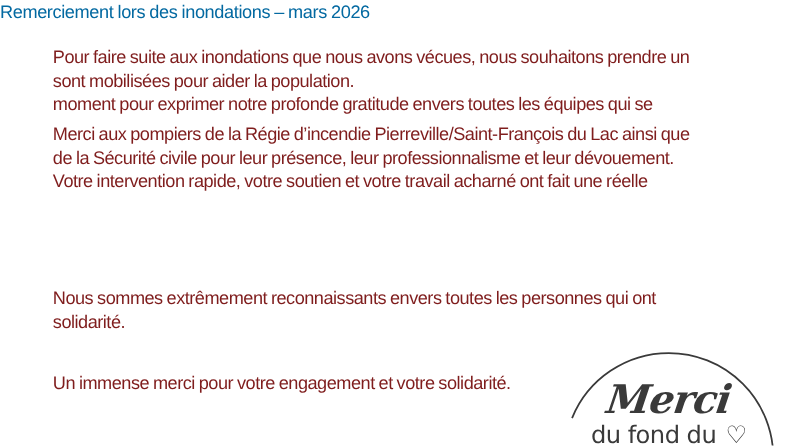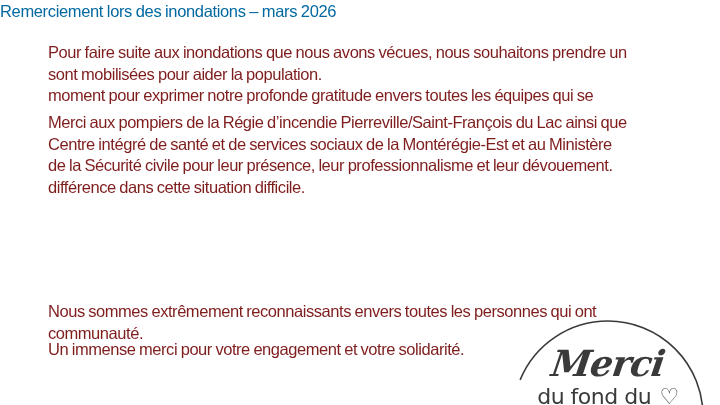--- a/index.html
+++ b/index.html
@@ -36,21 +36,21 @@
       letter-spacing: -0.45px;
       word-spacing: -0.6px;
       color: #7f1d1d;
     }
     .body-text .line {
       display: block;
       white-space: nowrap;
     }
     #p1 { top: 42px; }
     #p2 { top: 112px; }
-    #p3 { top: 261px; margin-top: 40px; }
+    #p3 { top: 261px; }
     #p4 { top: 339px; }
 
     .merci-badge {
       position: absolute;
       left: 510px;
       top: 318px;
       width: 196px;
       height: 196px;
     }
     .merci-badge svg {
@@ -96,28 +96,27 @@
 <div class="title">Remerciement lors des inondations – mars 2026</div>
 
 <div class="body-text" id="p1">
   <span class="line">Pour faire suite aux inondations que nous avons vécues, nous souhaitons prendre un</span>
   <span class="line">sont mobilisées pour aider la population.</span>
   <span class="line">moment pour exprimer notre profonde gratitude envers toutes les équipes qui se</span>
 </div>
 
 <div class="body-text" id="p2">
   <span class="line">Merci aux pompiers de la Régie d’incendie Pierreville/Saint-François du Lac ainsi que</span>
-  <span class="line">Centre intégré de santé et de services sociaux de la Montérégie-Est et au Ministère</span>
   <span class="line">de la Sécurité civile pour leur présence, leur professionnalisme et leur dévouement.</span>
-  <span class="line">différence dans cette situation difficile.</span>
+  <span class="line">Votre intervention rapide, votre soutien et votre travail acharné ont fait une réelle</span>
 </div>
 
 <div class="body-text" id="p3">
   <span class="line">Nous sommes extrêmement reconnaissants envers toutes les personnes qui ont</span>
-  <span class="line">communauté.</span>
+  <span class="line">solidarité.</span>
 </div>
 
 <div class="body-text" id="p4">
   <span class="line">Un immense merci pour votre engagement et votre solidarité.</span>
 </div>
 
 <div class="merci-badge">
   <svg width="196" height="196" viewBox="0 0 196 196">
     <circle cx="98" cy="98" r="95" fill="none" stroke="#3a3a3a" stroke-width="1.6" stroke-dasharray="520 77" stroke-dashoffset="-335"></circle>
   </svg>

